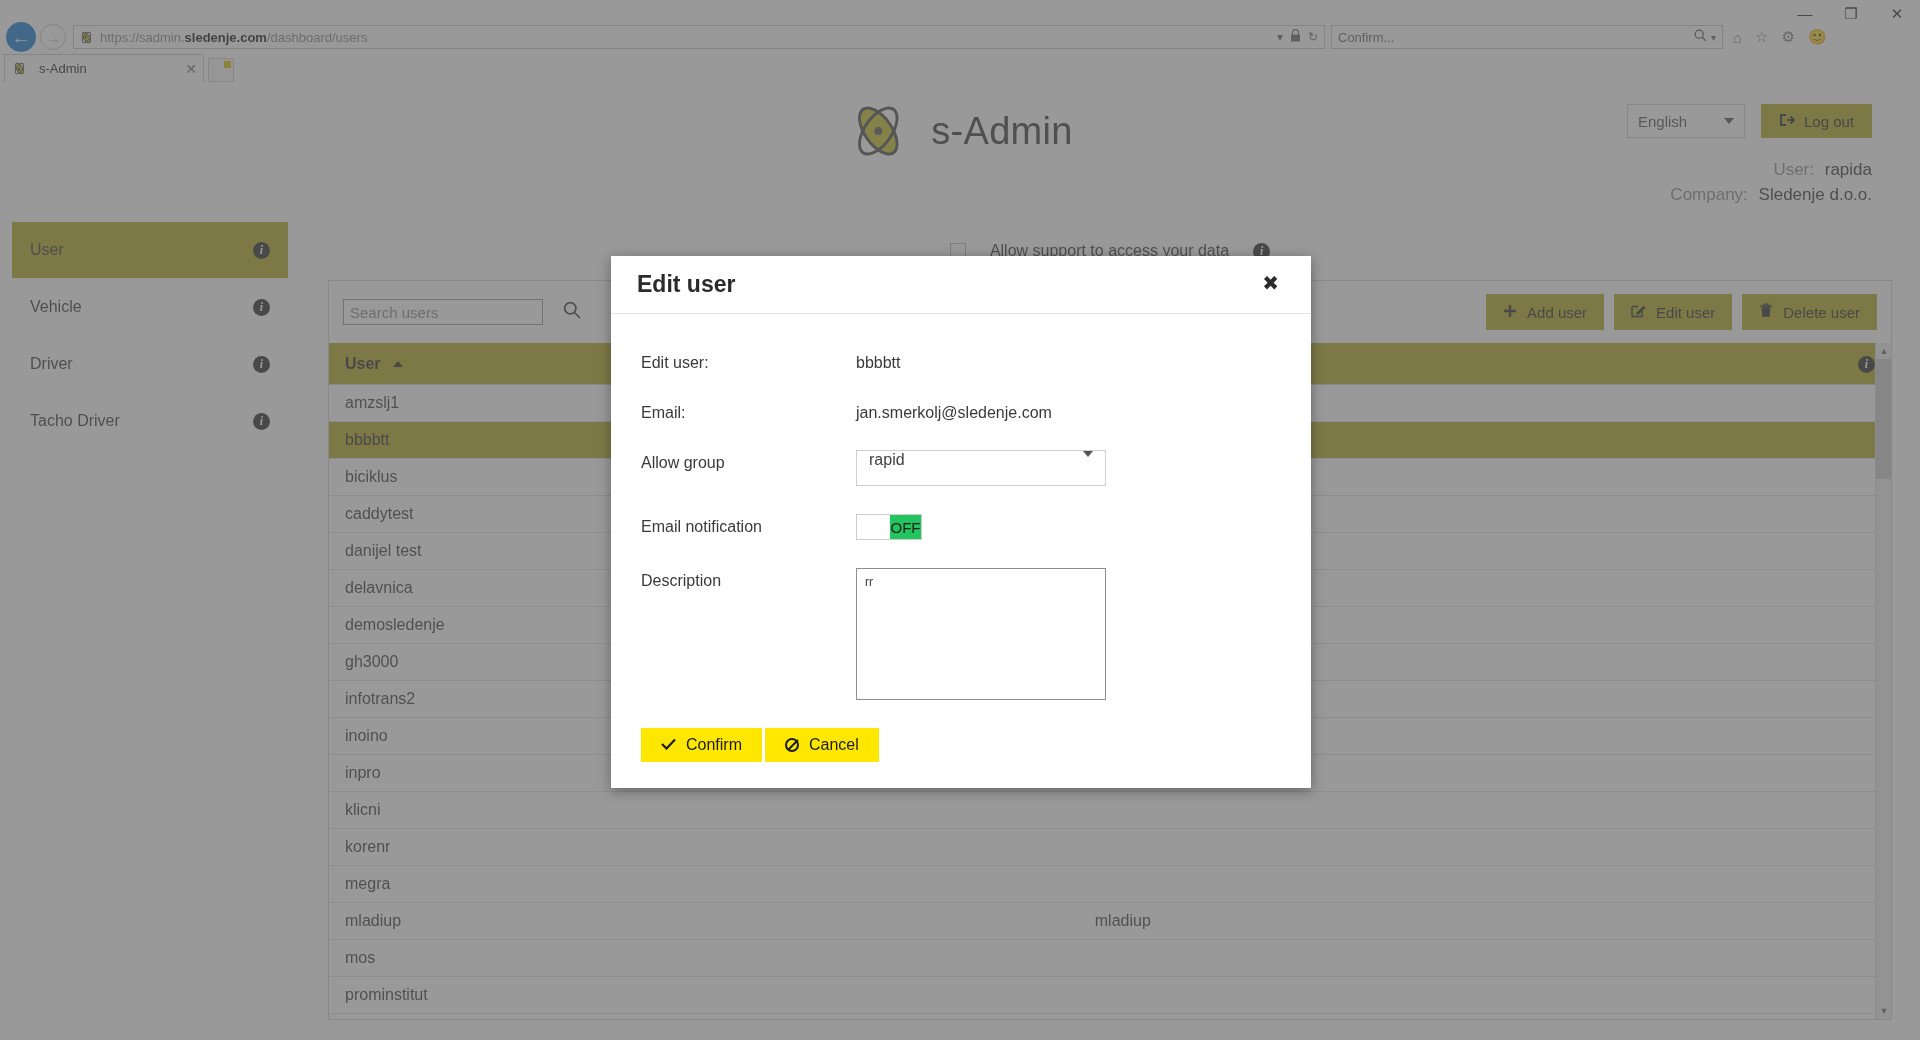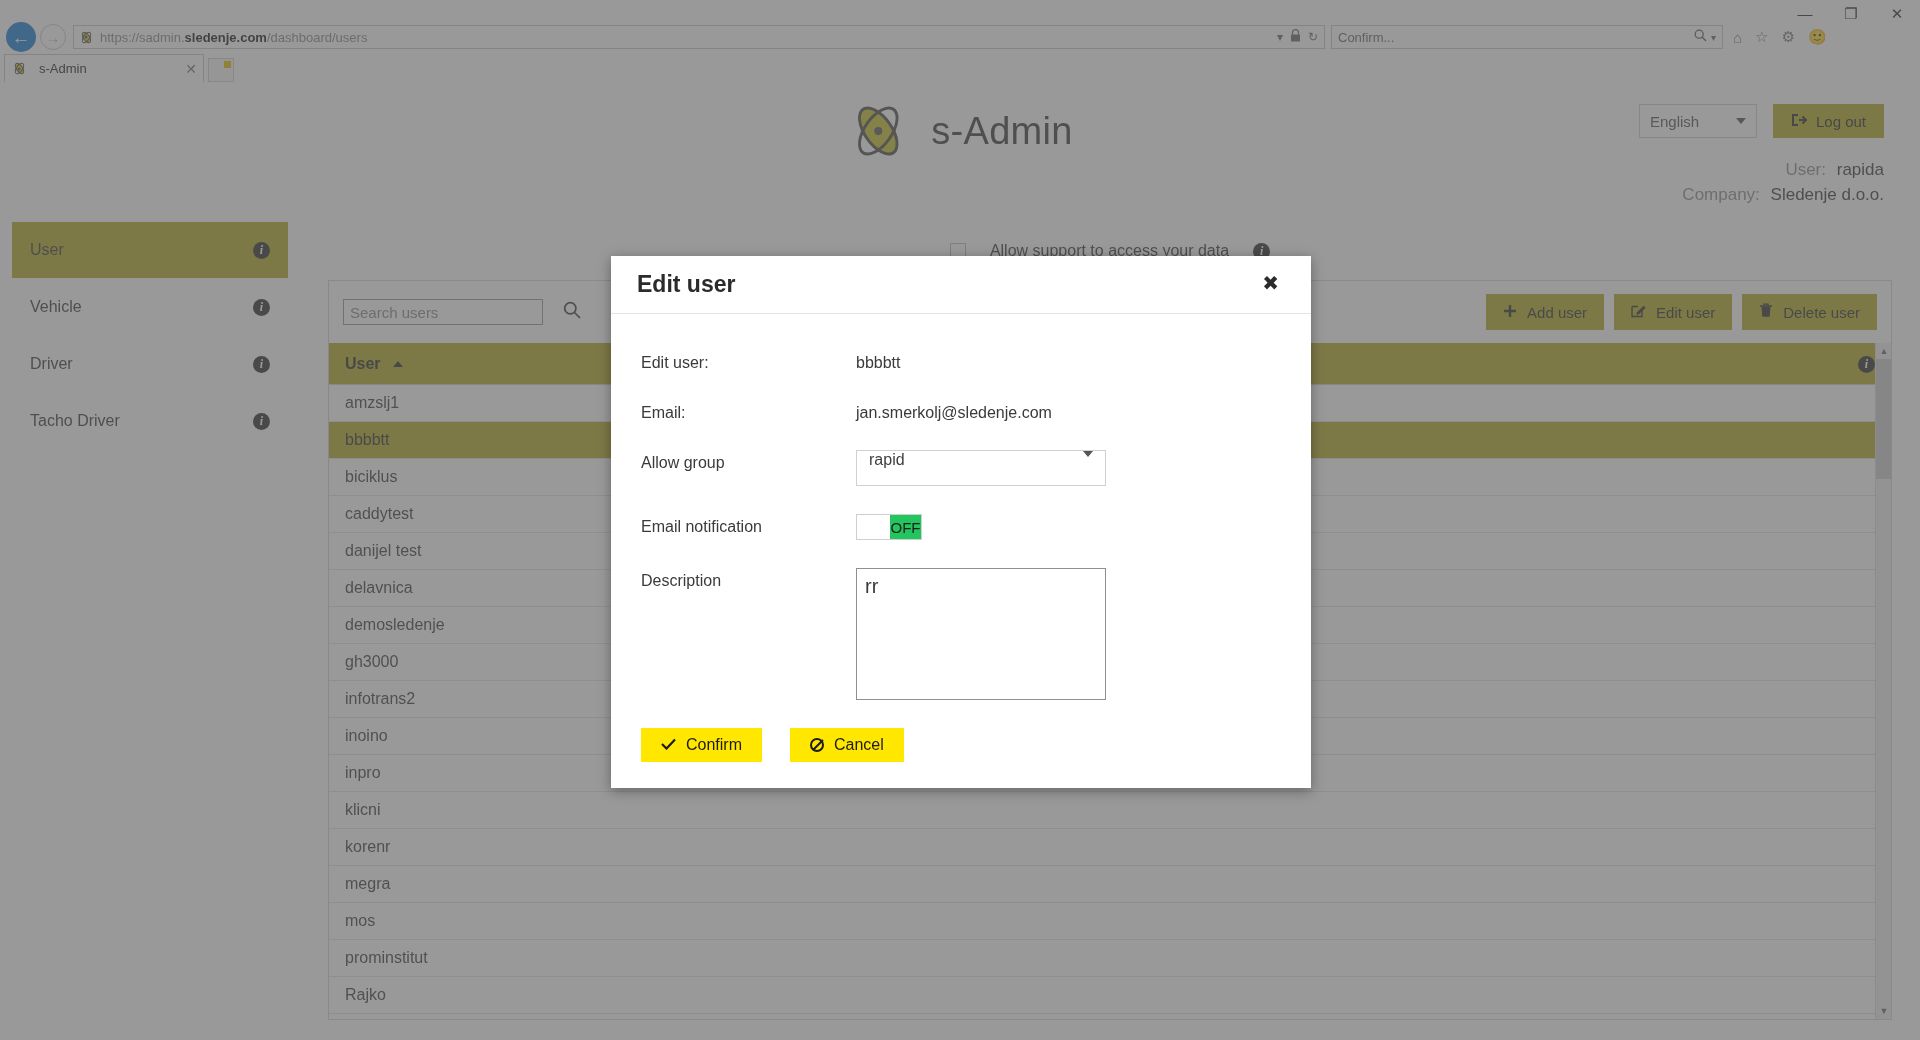--- a/index.html
+++ b/index.html
@@ -133,21 +133,21 @@
     border: 3px solid #4d4d4d;
   }
   .brand-logo .e1 { transform: rotate(55deg); background: #c9bf2e; }
   .brand-logo .e2 { transform: rotate(-55deg); background: rgba(255,255,255,0.0); }
   .brand-logo .core { width: 8px; height: 8px; }
   .brand-title {
     font-size: 38px; color: #3d3d3d; font-weight: normal;
     letter-spacing: 0.3px;
   }
   .header-right {
-    position: absolute; right: 36px; top: 22px;
+    position: absolute; right: 48px; top: 22px;
     display: flex; flex-direction: column; align-items: flex-end;
   }
   .header-row1 { display: flex; align-items: center; gap: 16px; }
   .lang-select {
     width: 118px; height: 34px;
     border: 1px solid #cfcfcf; background: #fff;
     display: flex; align-items: center; justify-content: space-between;
     padding: 0 10px; font-size: 15px; color: #555;
   }
   .caret-down {
@@ -290,24 +290,24 @@
     border: 1px solid #cfcfcf;
   }
   .toggle .knob { width: 33px; background: #ffffff; }
   .toggle .state {
     flex: 1; background: #22c55e; color: #1e1e1e;
     font-size: 15px; font-weight: normal;
     display: flex; align-items: center; justify-content: center;
   }
   .ftextarea {
     width: 250px; height: 132px; border: 1px solid #8f8f8f; background: #fff;
-    font-size: 20px; color: #3a3a3a; padding: 6px 8px;
+    font-size: 12px; color: #3a3a3a; padding: 6px 8px;
     resize: none; font-family: inherit;
   }
-  .modal-actions { display: flex; gap: 28px; margin-top: 6px; }
+  .modal-actions { display: flex; gap: 3px; margin-top: 6px; }
   .mbtn {
     height: 34px; background: #ffe700; color: #1c1c1c; border: none;
     padding: 0 20px; font-size: 16px; cursor: pointer;
     display: flex; align-items: center; gap: 10px; font-family: inherit;
   }
   .ban-ico {
     width: 14px; height: 14px; border: 2px solid #1c1c1c; border-radius: 50%;
     position: relative; display: inline-block;
   }
   .ban-ico::after {
@@ -552,20 +552,24 @@
               </tr>
               <tr>
                 <td>korenr</td>
                 <td></td>
               </tr>
               <tr>
                 <td>megra</td>
                 <td></td>
               </tr>
               <tr>
+                <td>mladiup</td>
+                <td>mladiup</td>
+              </tr>
+              <tr>
                 <td>mos</td>
                 <td></td>
               </tr>
               <tr>
                 <td>prominstitut</td>
                 <td></td>
               </tr>
               <tr>
                 <td>Rajko</td>
                 <td></td>

